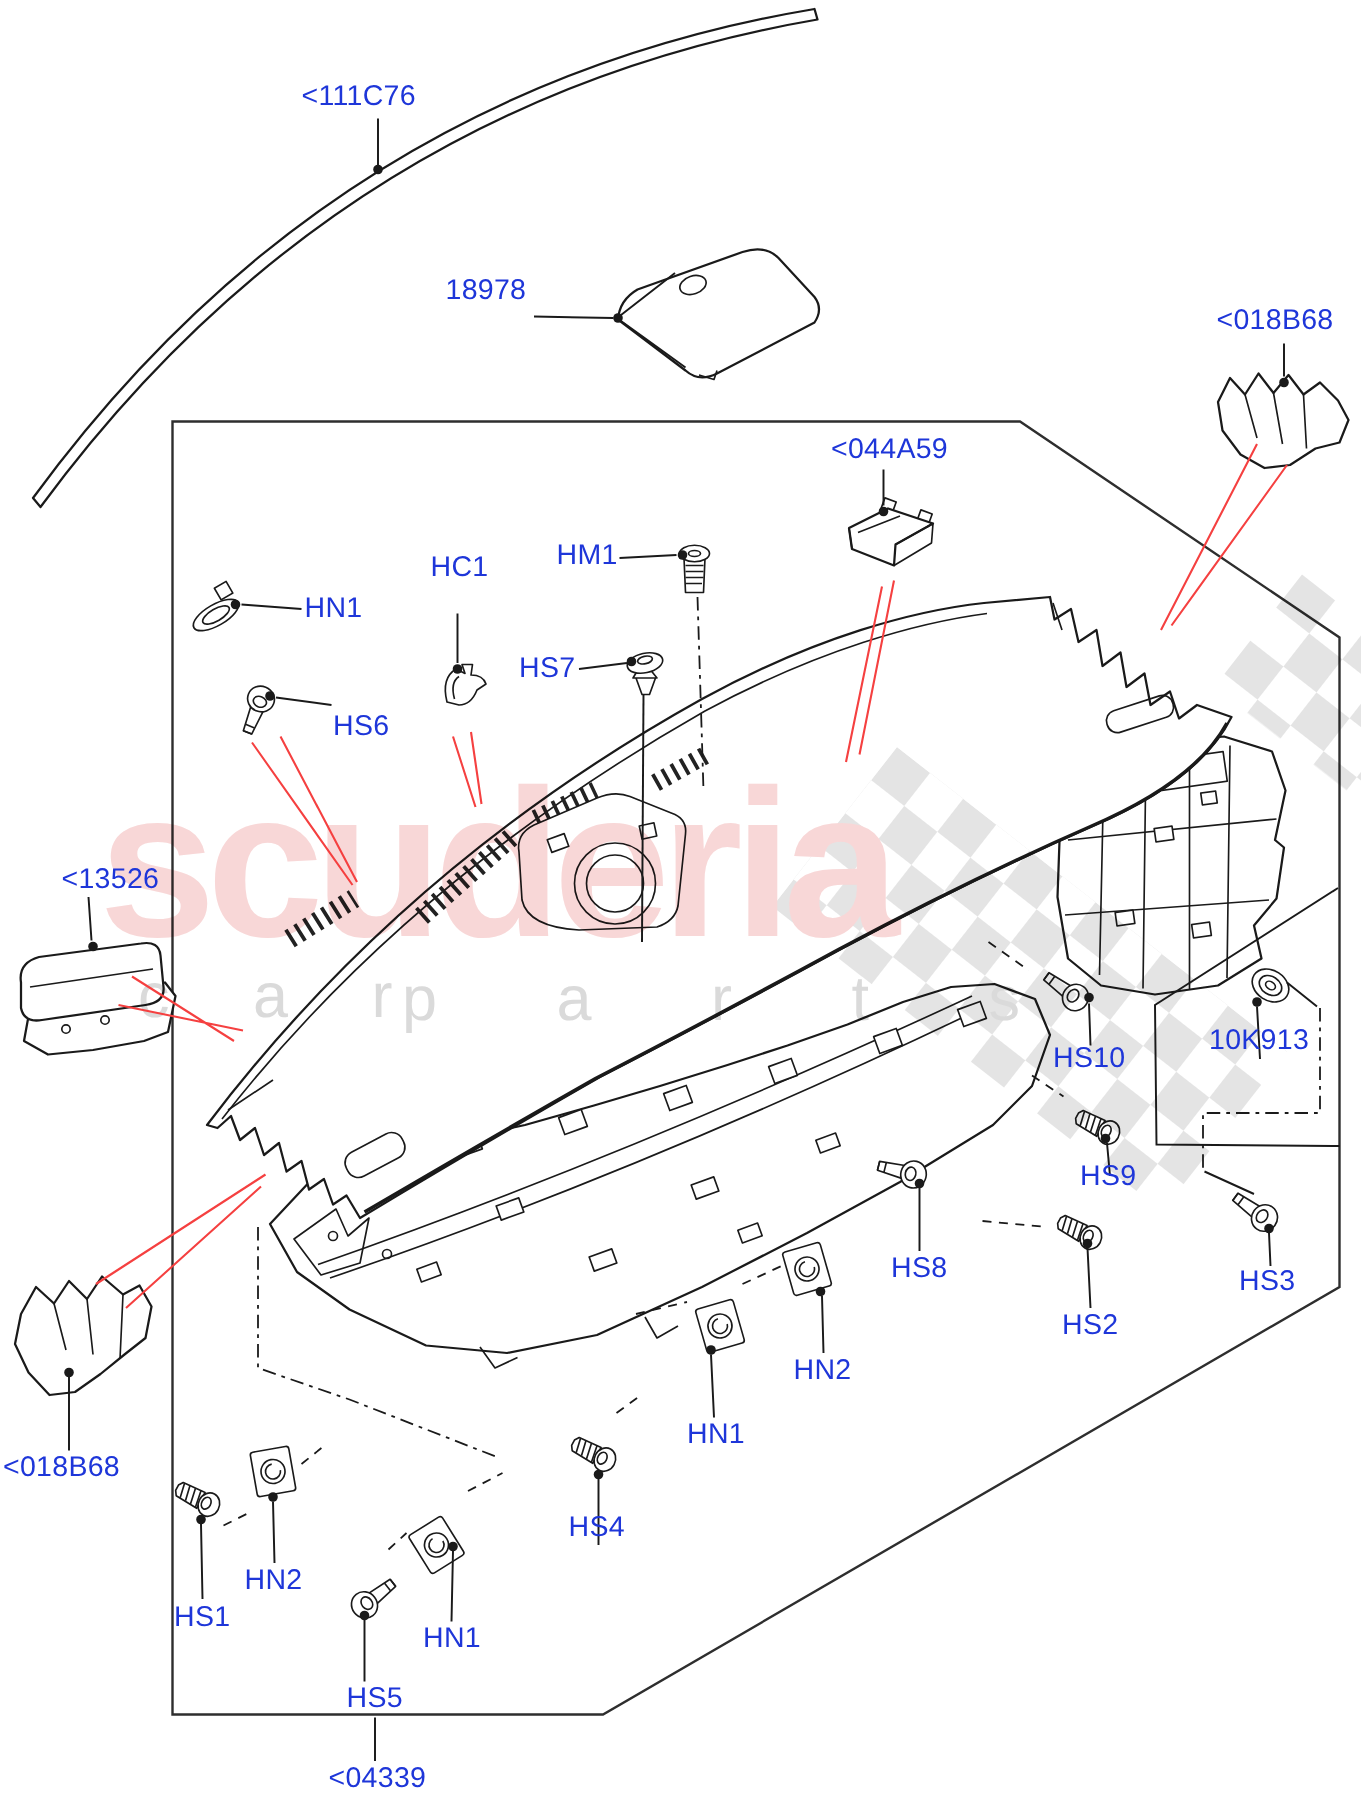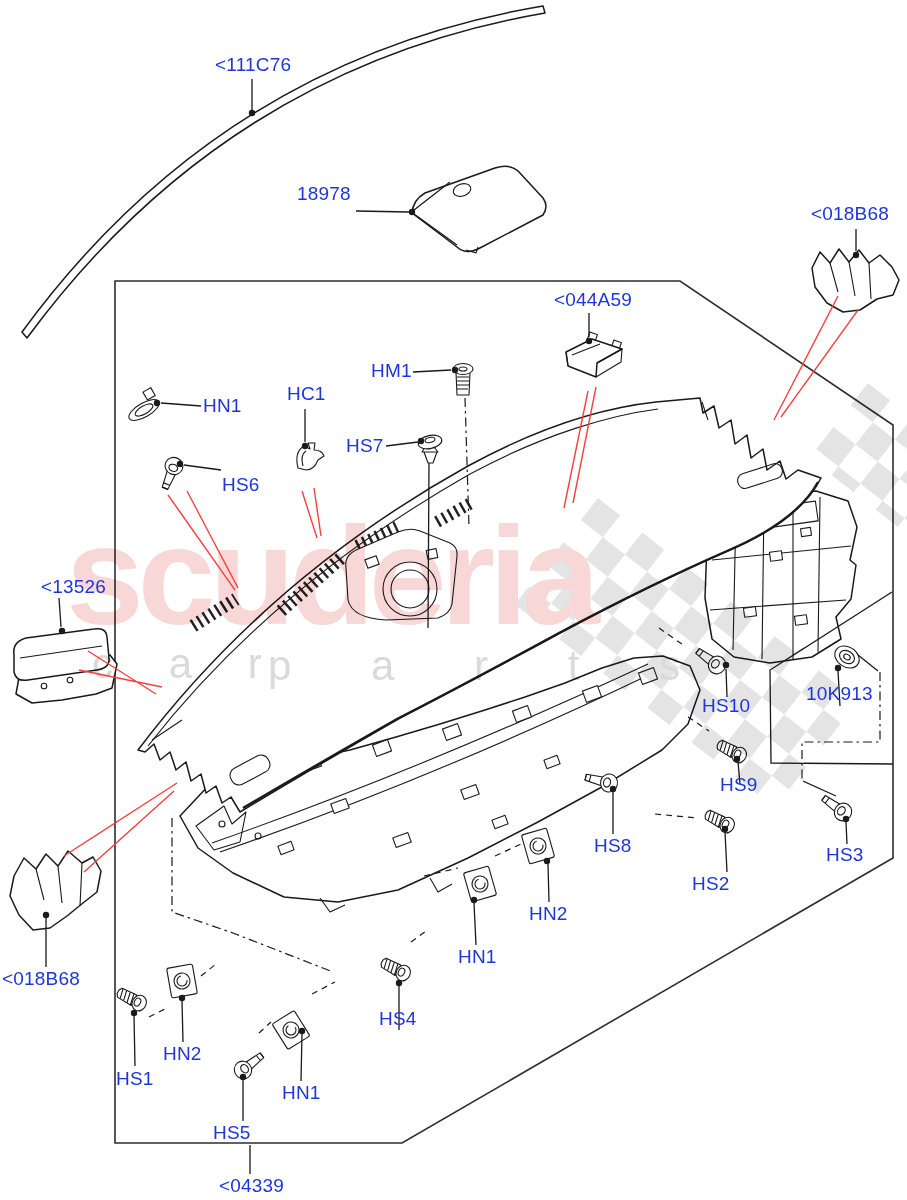--- a/index.html
+++ b/index.html
@@ -271,39 +271,39 @@
       <circle cx="46" cy="915" r="3.2"></circle>
           <circle cx="134" cy="1013" r="3.2"></circle>
           <circle cx="182" cy="998" r="3.2"></circle>
       <circle cx="302" cy="1031" r="3.2"></circle>
           <circle cx="399" cy="983" r="3.2"></circle>
           <circle cx="243" cy="1077" r="3.2"></circle>
     </g>
   </g>
 </svg>
 
-<div class="part-label" style="left:215px;top:55px">&lt;111C76</div>
+<div class="part-label" style="left:201px;top:55px">&lt;111C76</div>
 <div class="part-label" style="left:297px;top:184px">18978</div>
 <div class="part-label" style="left:811px;top:204px">&lt;018B68</div>
 <div class="part-label" style="left:554px;top:290px">&lt;044A59</div>
 <div class="part-label" style="left:371px;top:361px">HM1</div>
 <div class="part-label" style="left:203px;top:396px">HN1</div>
-<div class="part-label" style="left:287px;top:384px">HC1</div>
+<div class="part-label" style="left:287px;top:369px">HC1</div>
 <div class="part-label" style="left:222px;top:475px">HS6</div>
 <div class="part-label" style="left:346px;top:436px">HS7</div>
 <div class="part-label" style="left:41px;top:577px">&lt;13526</div>
 <div class="part-label" style="left:702px;top:696px">HS10</div>
 <div class="part-label" style="left:806px;top:684px">10K913</div>
 <div class="part-label" style="left:720px;top:775px">HS9</div>
 <div class="part-label" style="left:594px;top:836px">HS8</div>
-<div class="part-label" style="left:692px;top:874px">HS2</div>
+<div class="part-label" style="left:708px;top:874px">HS2</div>
 <div class="part-label" style="left:826px;top:845px">HS3</div>
 <div class="part-label" style="left:529px;top:904px">HN2</div>
 <div class="part-label" style="left:458px;top:947px">HN1</div>
 <div class="part-label" style="left:2px;top:969px">&lt;018B68</div>
 <div class="part-label" style="left:116px;top:1069px">HS1</div>
 <div class="part-label" style="left:163px;top:1044px">HN2</div>
 <div class="part-label" style="left:282px;top:1083px">HN1</div>
 <div class="part-label" style="left:379px;top:1009px">HS4</div>
-<div class="part-label" style="left:213px;top:1123px">HS5</div>
+<div class="part-label" style="left:231px;top:1123px">HS5</div>
 <div class="part-label" style="left:219px;top:1176px">&lt;04339</div>
 
 </div>
 
 </body></html>

